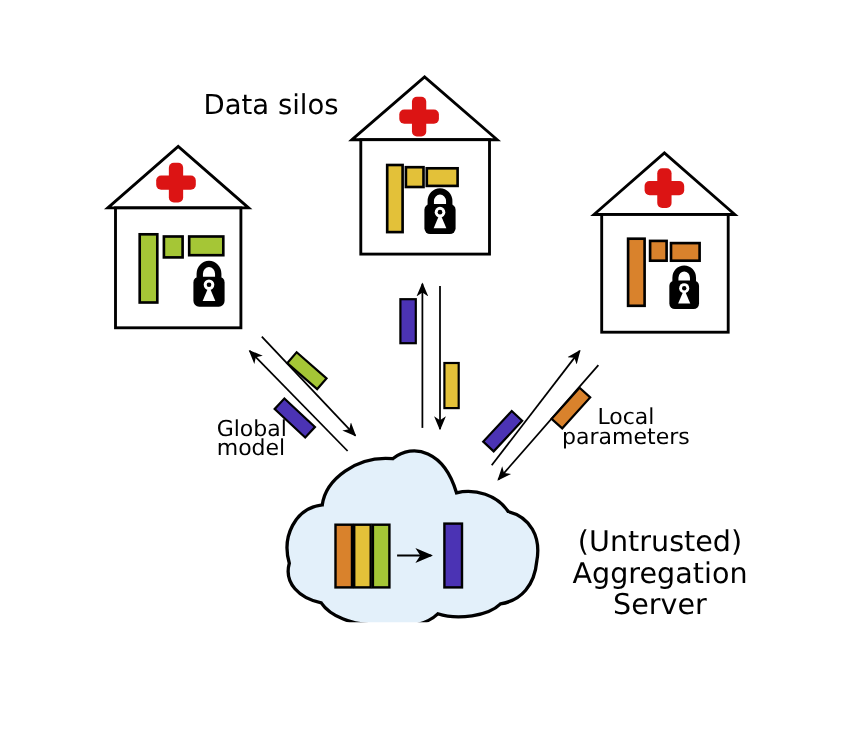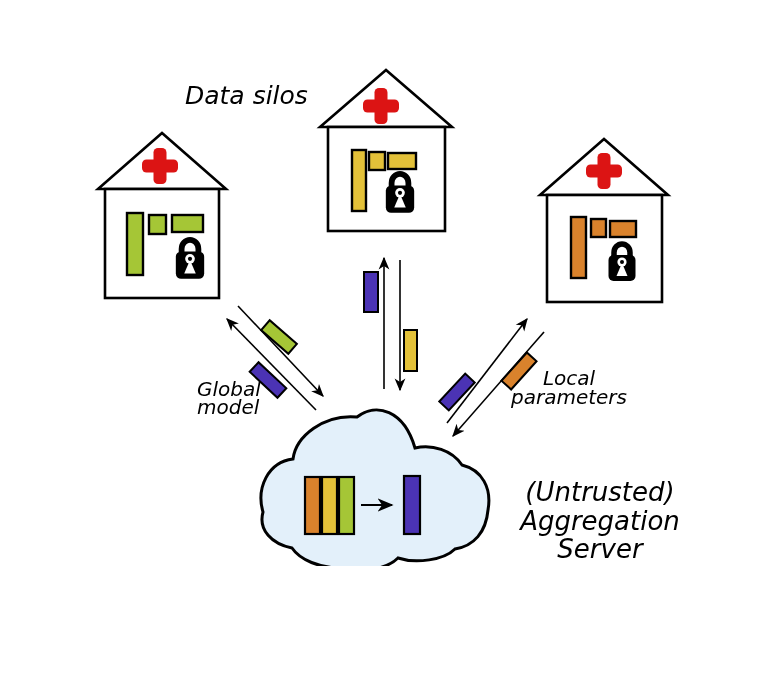--- a/index.html
+++ b/index.html
@@ -1,16 +1,16 @@
 <!DOCTYPE html>
 <html><head>
 <meta charset="utf-8">
 <style>
   html,body{margin:0;padding:0;background:#ffffff;}
-  .stage{position:relative;width:768px;height:566px;background:#ffffff;overflow:hidden;font-style:italic;}
+  .stage{position:relative;width:768px;height:566px;background:#ffffff;overflow:hidden;}
   svg{display:block;}
   text{font-family:"DejaVu Sans", sans-serif;fill:#000;}
   .t-title{font-size:25px;}
   .t-small{font-size:20px;}
   .t-server{font-size:26px;}
 </style>
 </head>
 <body>
 
 <div class="stage">

